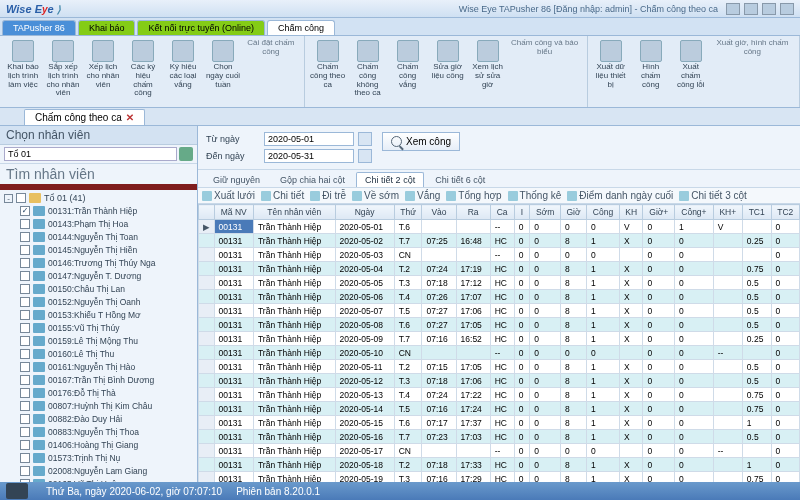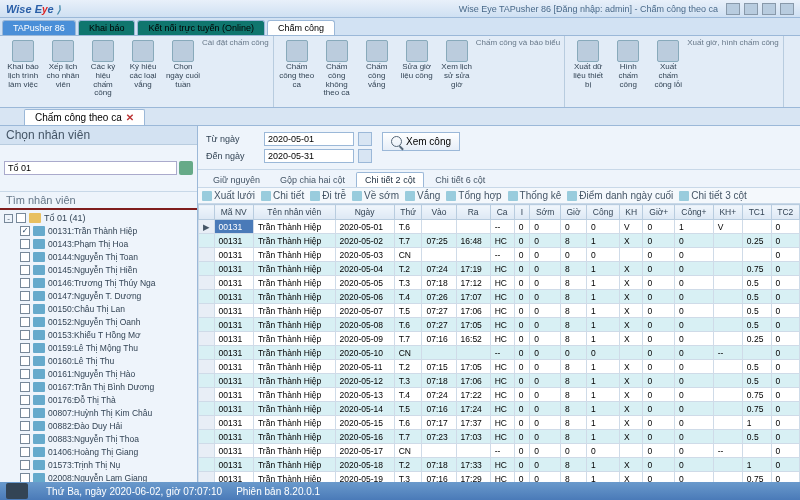--- a/index.html
+++ b/index.html
@@ -4,40 +4,40 @@
 <style>
   * { box-sizing: border-box; margin: 0; padding: 0; font-family: Tahoma, Arial, sans-serif; font-size: 10px; }
   body { background: #dce8f5; width: 800px; height: 500px; overflow: hidden; position: relative; }
   .titlebar { background: linear-gradient(#e8f0fa,#cfe0f2); height: 18px; display: flex; align-items: center; padding: 0 6px; border-bottom: 1px solid #9bb8d8; }
   .logo { color: #2a5fa8; font-weight: bold; font-style: italic; font-size: 11px; }
   .logo-o { color: #d22; }
   .title-text { margin-left: auto; color: #4a6a8a; font-size: 9px; text-align: right; }
   .sys-icons { margin-left: 8px; display: flex; gap: 4px; }
   .sys-icons span { width: 14px; height: 12px; background: #b8ccdf; border: 1px solid #89a; display: inline-block; }
   .tabs-main { background: #d2e2f3; display: flex; height: 18px; border-bottom: 1px solid #9bb8d8; align-items: flex-end; }
-  .tab-main { padding: 2px 10px; border: 1px solid #9bb8d8; border-bottom: none; background: #0f766e; margin-left: 2px; border-radius: 3px 3px 0 0; cursor: pointer; font-size: 9px; }
+  .tab-main { padding: 2px 10px; border: 1px solid #9bb8d8; border-bottom: none; background: #84cc16; margin-left: 2px; border-radius: 3px 3px 0 0; cursor: pointer; font-size: 9px; }
   .tab-main.first { color: #fff; background: #4a8fd8; }
   .tab-main.active { background: #fff; }
   .ribbon { background: #e2ecf7; height: 72px; display: flex; border-bottom: 1px solid #9bb8d8; }
   .ribbon-group { border-right: 1px solid #b8ccdf; padding: 2px 4px; display: flex; justify-content: space-between; }
   .ribbon-btns { display: flex; gap: 2px; }
   .ribbon-btn { display: flex; flex-direction: column; align-items: center; width: 38px; cursor: pointer; padding: 2px 1px; }
   .ribbon-btn .icon { width: 22px; height: 22px; background: #bcd; border: 1px solid #8ab; border-radius: 2px; margin-bottom: 1px; }
   .ribbon-btn .lbl { font-size: 8px; text-align: center; line-height: 1.1; color: #345; }
   .ribbon-group-label { font-size: 8px; text-align: center; color: #678; }
   .content-tabs { background: #d8e5f3; display: flex; height: 18px; padding-left: 24px; border-bottom: 1px solid #9bb8d8; align-items: flex-end; }
   .ctab { padding: 2px 10px; border: 1px solid #9bb8d8; border-bottom: none; background: #fff; border-radius: 2px 2px 0 0; display: flex; align-items: center; gap: 4px; }
   .ctab .x { color: #b33; font-weight: bold; cursor: pointer; }
   .main { display: flex; height: 356px; }
   .side { width: 198px; background: #eef4fb; border-right: 1px solid #9bb8d8; display: flex; flex-direction: column; }
   .side-hdr { background: #d3e2f2; padding: 2px 6px; font-size: 12px; color: #456; border-bottom: 1px solid #b8ccdf; }
-  .side-search { padding: 16px 4px; display: flex; gap: 2px; border-bottom: 1px solid #c8d8e8; }
+  .side-search { padding: 2px 4px; display: flex; gap: 2px; border-bottom: 1px solid #c8d8e8; }
   .side-search input { flex: 1; border: 1px solid #aac; padding: 1px 3px; font-size: 9px; }
   .side-search .go { width: 14px; height: 14px; background: #6a8; border-radius: 2px; }
-  .side-find { padding: 2px 6px; font-size: 11px; color: #678; border-bottom: 2px solid #7f1d1d; }
+  .side-find { padding: 2px 6px; font-size: 14px; color: #678; border-bottom: 6px solid #7f1d1d; }
   .tree { flex: 1; overflow-y: auto; padding: 2px 2px; }
   .tree-root { display: flex; align-items: center; gap: 3px; padding: 1px 2px; }
   .tree-root .box { width: 9px; height: 9px; border: 1px solid #789; text-align: center; line-height: 7px; font-size: 8px; color: #456; }
   .tree-root .chk { width: 10px; height: 10px; border: 1px solid #789; background: #fff; }
   .tree-root .fold { width: 12px; height: 10px; background: #e8c060; border-radius: 1px; }
   .tree-root .txt { font-size: 9px; color: #345; }
   .tree-item { display: flex; align-items: center; gap: 3px; padding: 0 2px 0 18px; height: 13px; }
   .tree-item .chk { width: 10px; height: 10px; border: 1px solid #789; background: #fff; font-size: 8px; line-height: 8px; text-align: center; color: #246; }
   .tree-item .pic { width: 12px; height: 10px; background: #6ac; border-radius: 1px; }
   .tree-item .txt { font-size: 8.5px; color: #345; white-space: nowrap; overflow: hidden; text-overflow: ellipsis; flex: 1; }
@@ -90,20 +90,24 @@
 
 <div class="ribbon" id="ribbon">
     <div class="ribbon-group">
       <div class="ribbon-btns">
         <div class="ribbon-btn">
           <div class="icon"></div>
           <div class="lbl">Khai báo lịch trình làm việc</div>
         </div>
         <div class="ribbon-btn">
           <div class="icon"></div>
+          <div class="lbl">Sắp xếp lịch trình cho nhân viên</div>
+        </div>
+        <div class="ribbon-btn">
+          <div class="icon"></div>
           <div class="lbl">Xếp lịch cho nhân viên</div>
         </div>
         <div class="ribbon-btn">
           <div class="icon"></div>
           <div class="lbl">Các ký hiệu chấm công</div>
         </div>
         <div class="ribbon-btn">
           <div class="icon"></div>
           <div class="lbl">Ký hiệu các loại vắng</div>
         </div>
@@ -218,20 +222,25 @@
           </div>
           <div class="tree-item">
             <span class="chk"></span>
             <span class="pic"></span>
             <span class="txt">00152:Nguyễn Thị Oanh</span>
           </div>
           <div class="tree-item">
             <span class="chk"></span>
             <span class="pic"></span>
             <span class="txt">00153:Khiếu T Hồng Mơ</span>
+          </div>
+          <div class="tree-item">
+            <span class="chk"></span>
+            <span class="pic"></span>
+            <span class="txt">00155:Vũ Thị Thúy</span>
           </div>
           <div class="tree-item">
             <span class="chk"></span>
             <span class="pic"></span>
             <span class="txt">00159:Lê Thị Mộng Thu</span>
           </div>
           <div class="tree-item">
             <span class="chk"></span>
             <span class="pic"></span>
             <span class="txt">00160:Lê Thị Thu</span>

